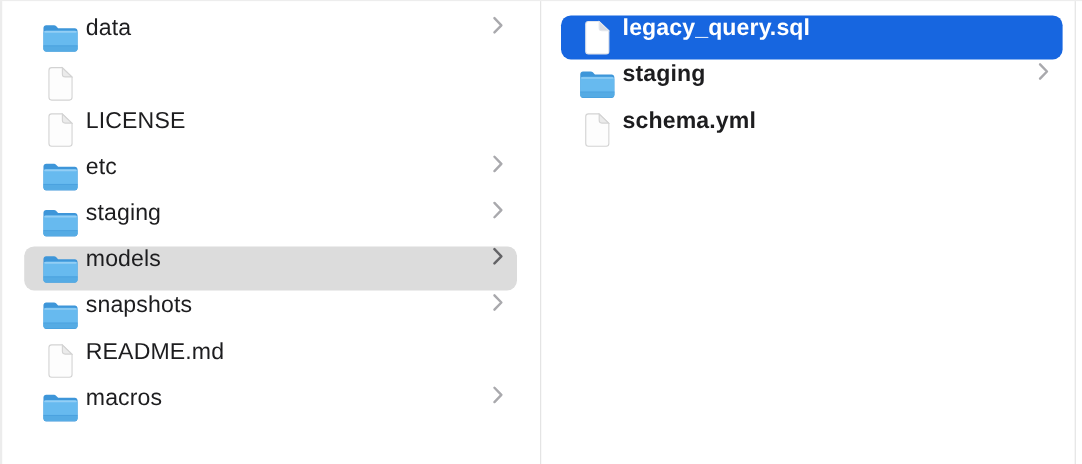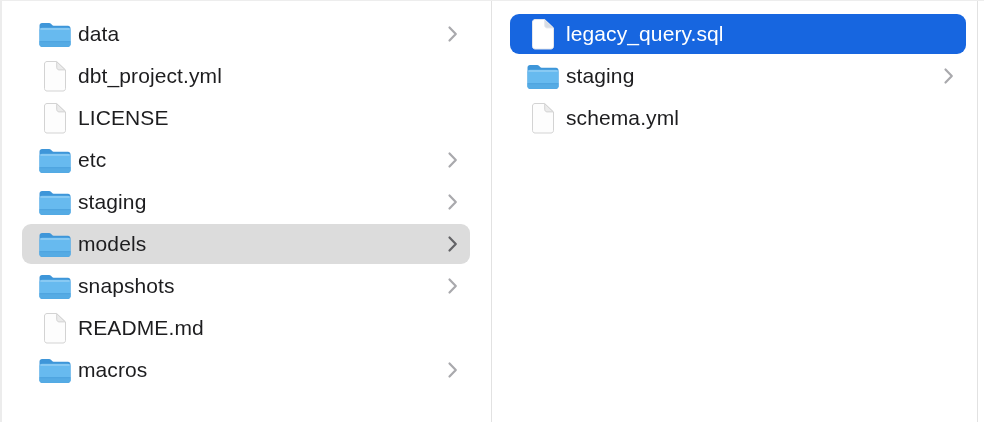--- a/index.html
+++ b/index.html
@@ -13,26 +13,26 @@
   .finder {
     display: flex;
     width: 984px; height: 422px;
     border-top: 1px solid #ededed;
   }
   .col { height: 100%; padding-top: 11px; }
   .col1 { width: 492px; border-left: 2px solid #ececec; border-right: 1px solid #e2e2e2; }
   .col2 { width: 486px; border-right: 1px solid #e2e2e2; }
   .col3 { flex: 1; }
   .row {
-    display: flex; align-items: center;
+    display: flex; 
     height: 40px; margin: 2px 21px 2px 20px;
     padding: 0 12px 0 16px;
     border-radius: 9px;
   }
-  .col2 .row { margin-left: 18px; margin-right: 11px; }
+  .col2 .row { margin-left: 18px; margin-right: 11px; font-weight: bold; }
   .sel-active  { background: var(--sel-active, #1766e0); }
   .sel-inactive{ background: var(--sel-inactive, #dcdcdc); }
   .icon { width: 34px; flex: none; display: flex; justify-content: center; align-items: center; margin-right: 6px; }
   .label {
     font-size: 21px; color: #1d1d1f;
     white-space: nowrap; letter-spacing: 0.1px;
   }
   .sel-active .label { color: #ffffff; }
   .chev { margin-left: auto; flex: none; display: flex; color: #a9a9ad; }
   .sel-inactive .chev { color: #636366; }
@@ -64,21 +64,20 @@
           </svg>
         </span>
       </div>
       <div class="row">
         <span class="icon">
           <svg width="26" height="33" viewBox="0 0 26 33">
             <path class="page" d="M2.5 4 C2.5 2.6 3.6 1.5 5 1.5 h9.6 L23.5 10 v18.5 c0 1.4-1.1 2.5-2.5 2.5 H5 c-1.4 0-2.5-1.1-2.5-2.5 z"></path>
             <path class="fold" d="M14.7 1.7 L23.3 9.9 h-6.1 c-1.4 0-2.5-1.1-2.5-2.5 z"></path>
           </svg>
         </span>
-        <span class="label">dbt_project.yml</span>
       </div>
       <div class="row">
         <span class="icon">
           <svg width="26" height="33" viewBox="0 0 26 33">
             <path class="page" d="M2.5 4 C2.5 2.6 3.6 1.5 5 1.5 h9.6 L23.5 10 v18.5 c0 1.4-1.1 2.5-2.5 2.5 H5 c-1.4 0-2.5-1.1-2.5-2.5 z"></path>
             <path class="fold" d="M14.7 1.7 L23.3 9.9 h-6.1 c-1.4 0-2.5-1.1-2.5-2.5 z"></path>
           </svg>
         </span>
         <span class="label">LICENSE</span>
       </div>

